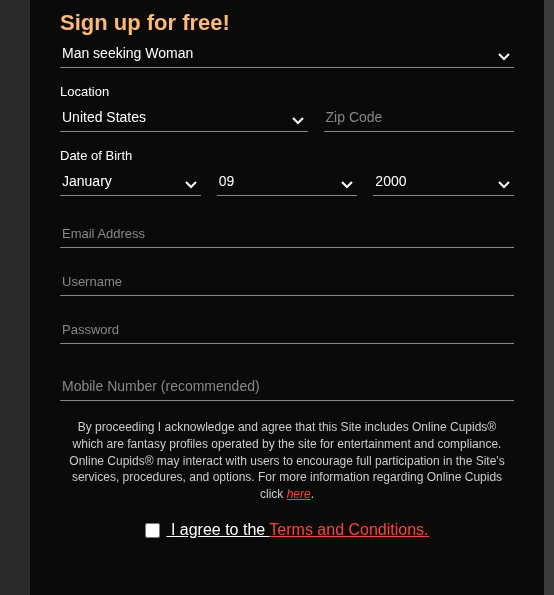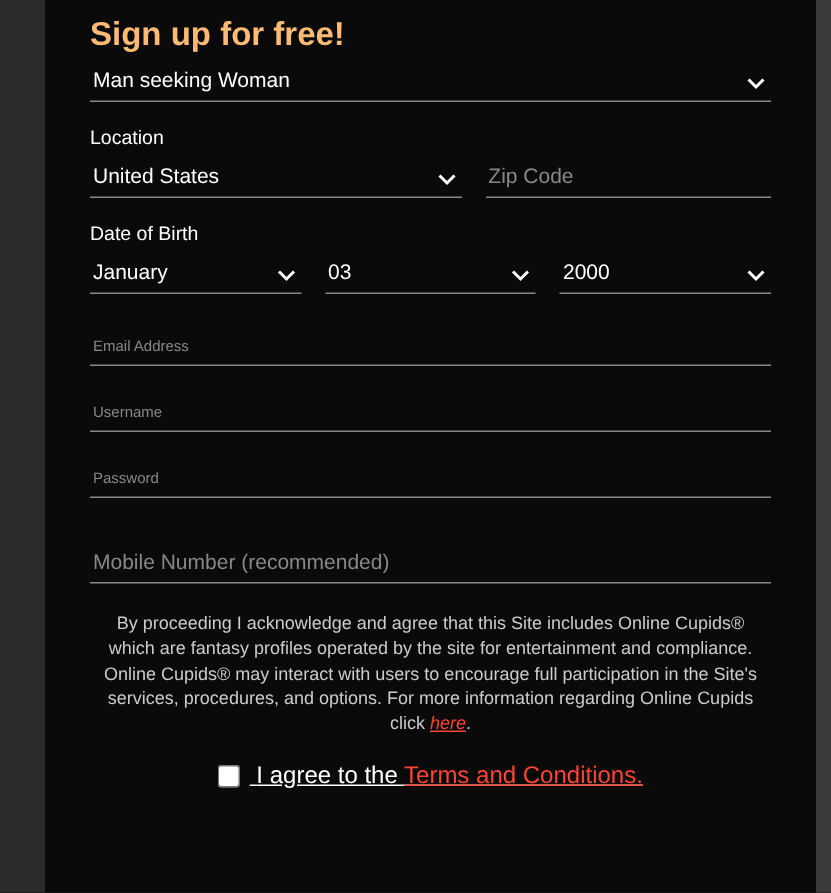--- a/index.html
+++ b/index.html
@@ -81,21 +81,21 @@
     .chevron svg {
       width: 100%;
       height: 100%;
     }
     .full { width: 100%; }
     .spacer { margin-bottom: 24px; }
     .input-block {
       margin-bottom: 20px;
     }
     .input-block .input-field {
-      font-size: 10px;
+      font-size: 13px;
       padding: 6px 2px;
     }
     .mobile-block {
       margin-bottom: 18px;
       margin-top: 30px;
     }
     .disclaimer {
       color: #ccc;
       font-size: 12px;
       text-align: center;
@@ -164,21 +164,21 @@
   <div class="field-row spacer">
     <div class="select-wrap">
       <div class="select-field">January</div>
       <span class="chevron">
         <svg viewBox="0 0 12 8">
             <path d="M1 1l5 5 5-5" stroke="#fff" stroke-width="2" fill="none"></path>
           </svg>
       </span>
     </div>
     <div class="select-wrap">
-      <div class="select-field">03</div>
+      <div class="select-field">09</div>
       <span class="chevron">
         <svg viewBox="0 0 12 8">
             <path d="M1 1l5 5 5-5" stroke="#fff" stroke-width="2" fill="none"></path>
           </svg>
       </span>
     </div>
     <div class="select-wrap">
       <div class="select-field">2000</div>
       <span class="chevron">
         <svg viewBox="0 0 12 8">

